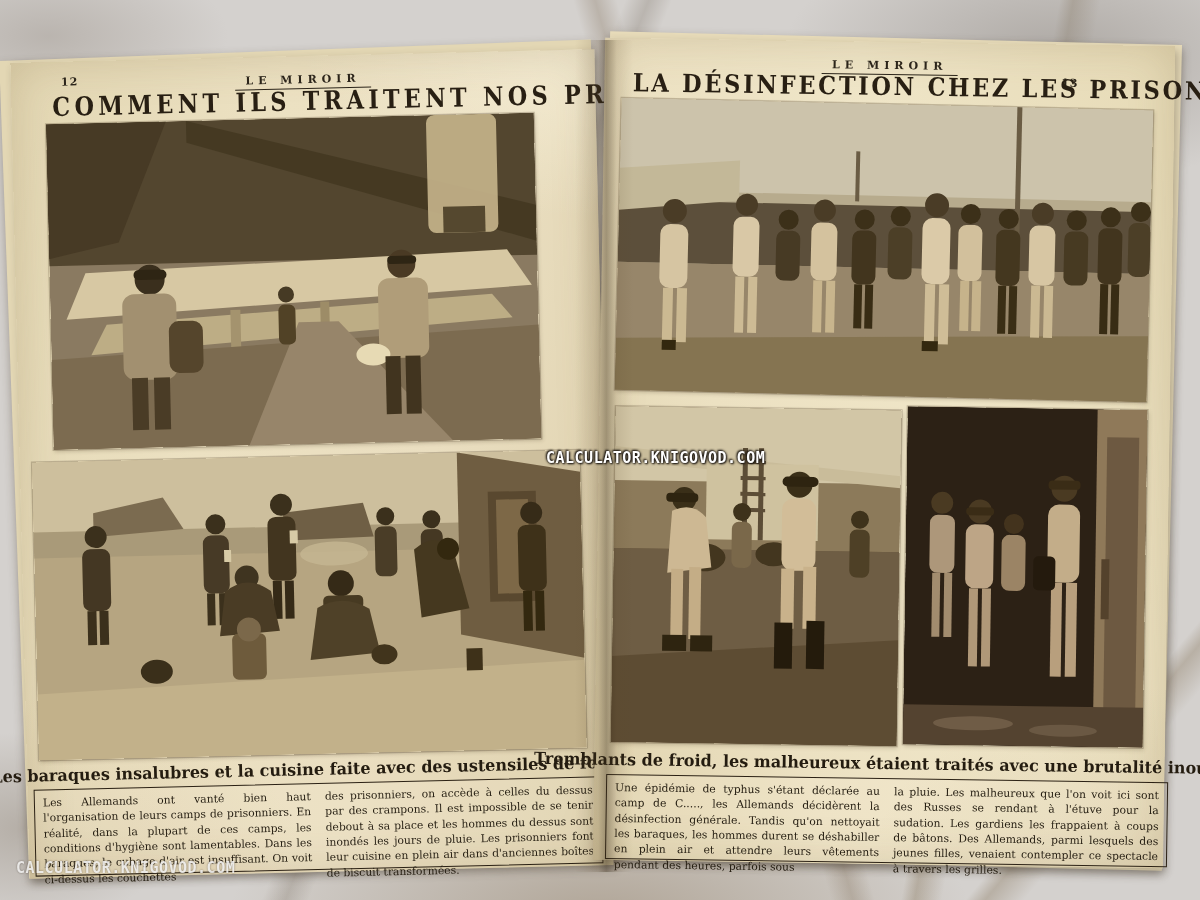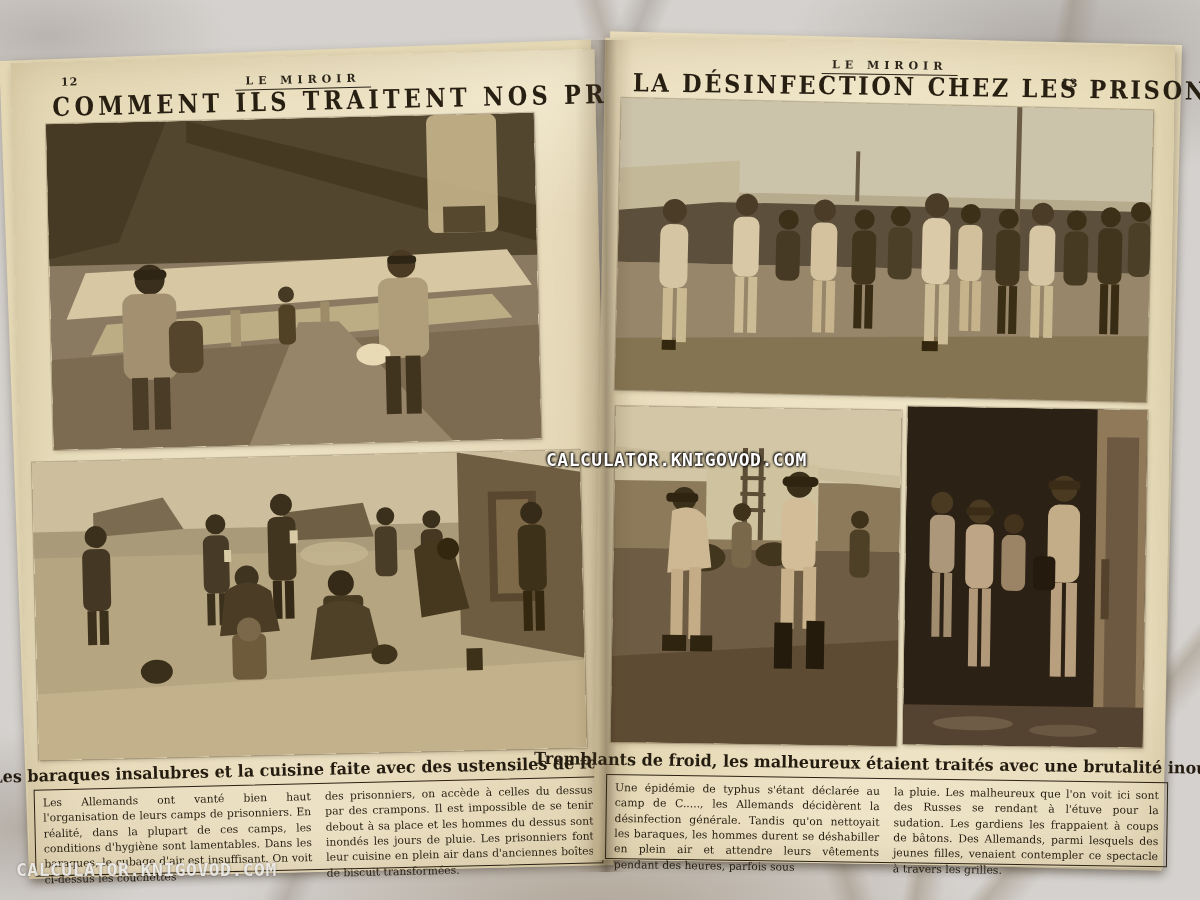--- a/index.html
+++ b/index.html
@@ -48,21 +48,21 @@
   .photo{position:absolute;box-shadow:0 0 0 1px rgba(70,56,34,.25), 1px 2px 4px rgba(80,64,40,.25);overflow:hidden;}
   .photo svg{display:block;width:100%;height:100%;}
   .caption{position:absolute;left:0;right:0;display:flex;align-items:center;justify-content:center;
     font-weight:bold;font-size:16.5px;color:#241c10;}
   .caption .rule{border-top:2px solid #241c10;height:0;}
   .caption .txt{padding:0 10px;white-space:nowrap;transform:scaleX(.97);}
   .textbox{position:absolute;border:1.6px solid #2b2114;display:flex;gap:14px;padding:5px 8px 6px 8px;
     background:rgba(255,250,230,.12);}
   .col{flex:1;font-size:10.8px;line-height:1.42;text-align:justify;color:#241d11;}
   .watermark{position:absolute;z-index:9;font-family:"DejaVu Sans Mono", monospace;font-weight:bold;
-    font-size:18px;letter-spacing:.5px;color:#ffffff;white-space:nowrap;}
+    font-size:15px;letter-spacing:.5px;color:#ffffff;white-space:nowrap;}
   #wm-center{left:546px;top:449px;text-shadow:0 0 3px #1c1712,1px 1px 2px #1c1712,-1px -1px 2px #1c1712;}
   #wm-bottom{left:16px;top:859px;color:rgba(255,255,255,.82);text-shadow:0 0 2px rgba(60,50,40,.6);}
 </style>
 </head>
 <body>
 
 <div id="stage">
 
   <div id="page-under-left" class="page-under"></div>
   <div id="page-under-right" class="page-under"></div>

